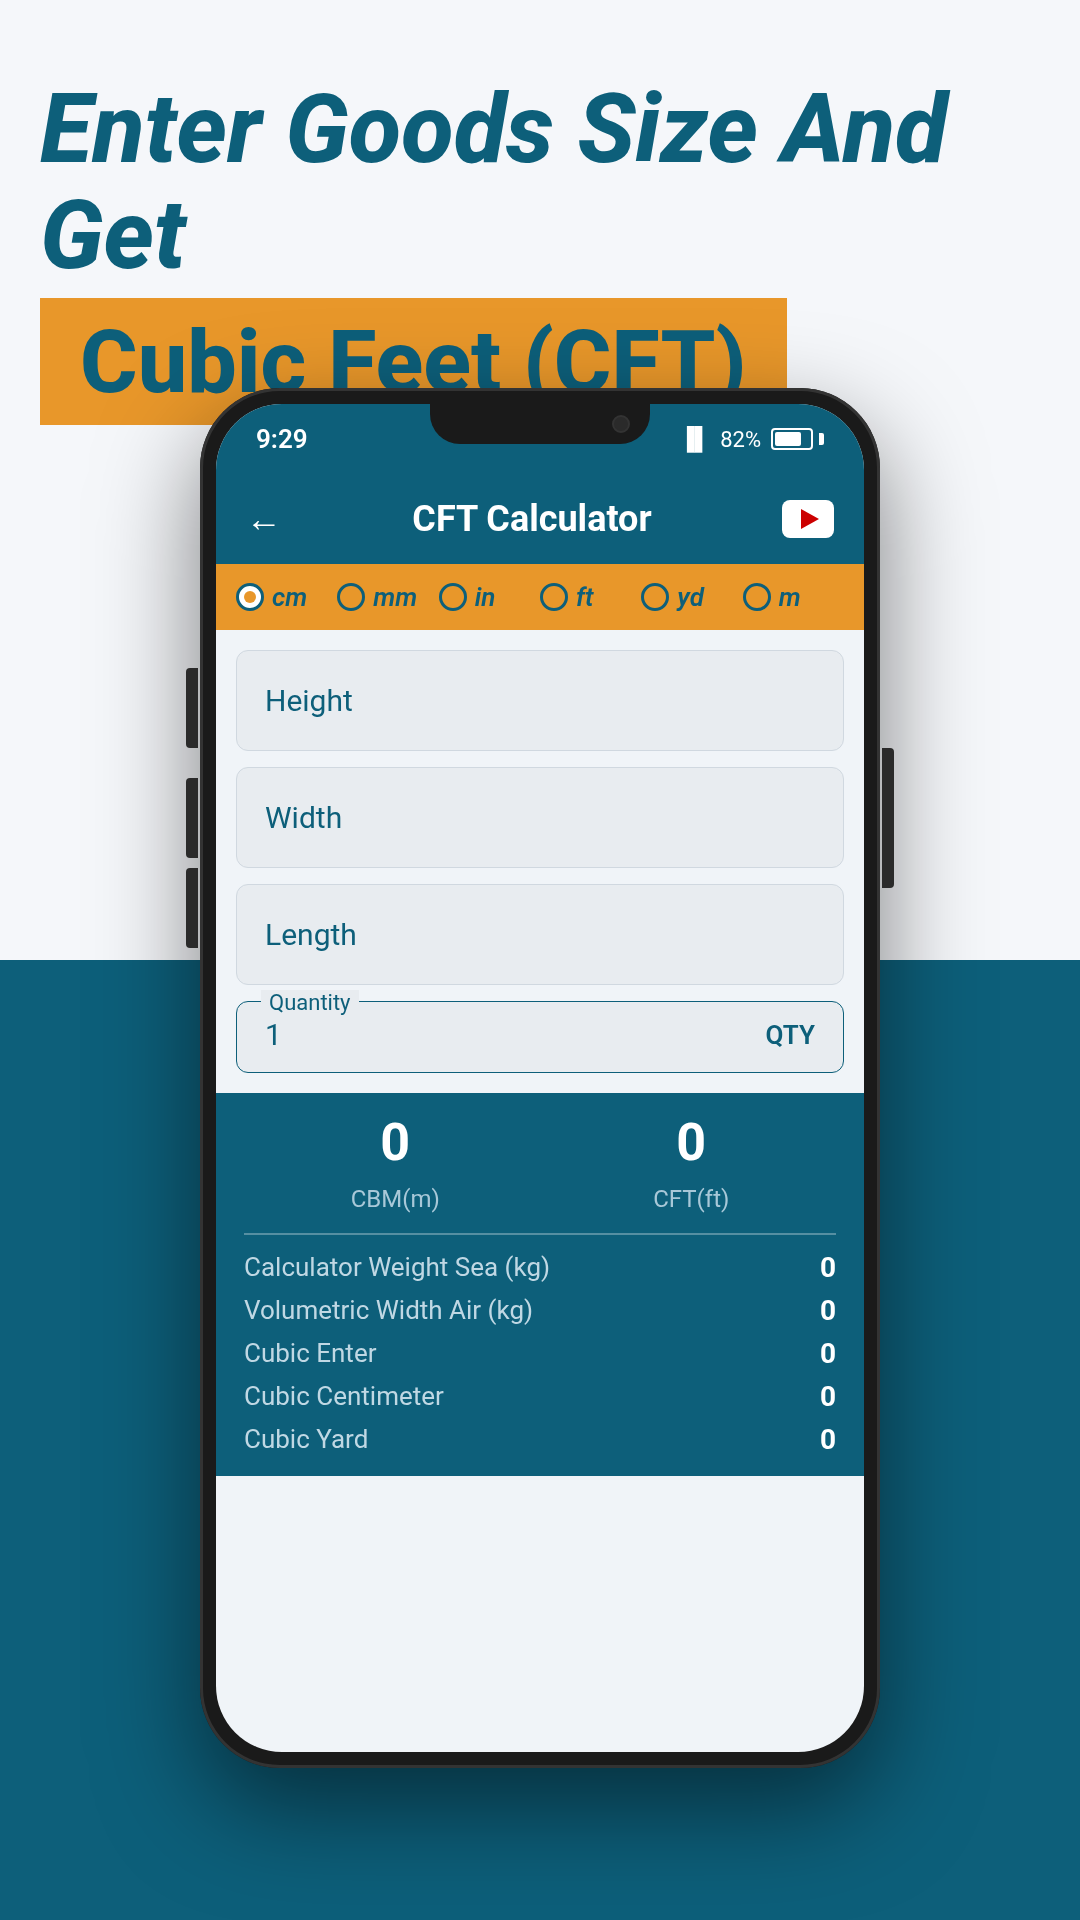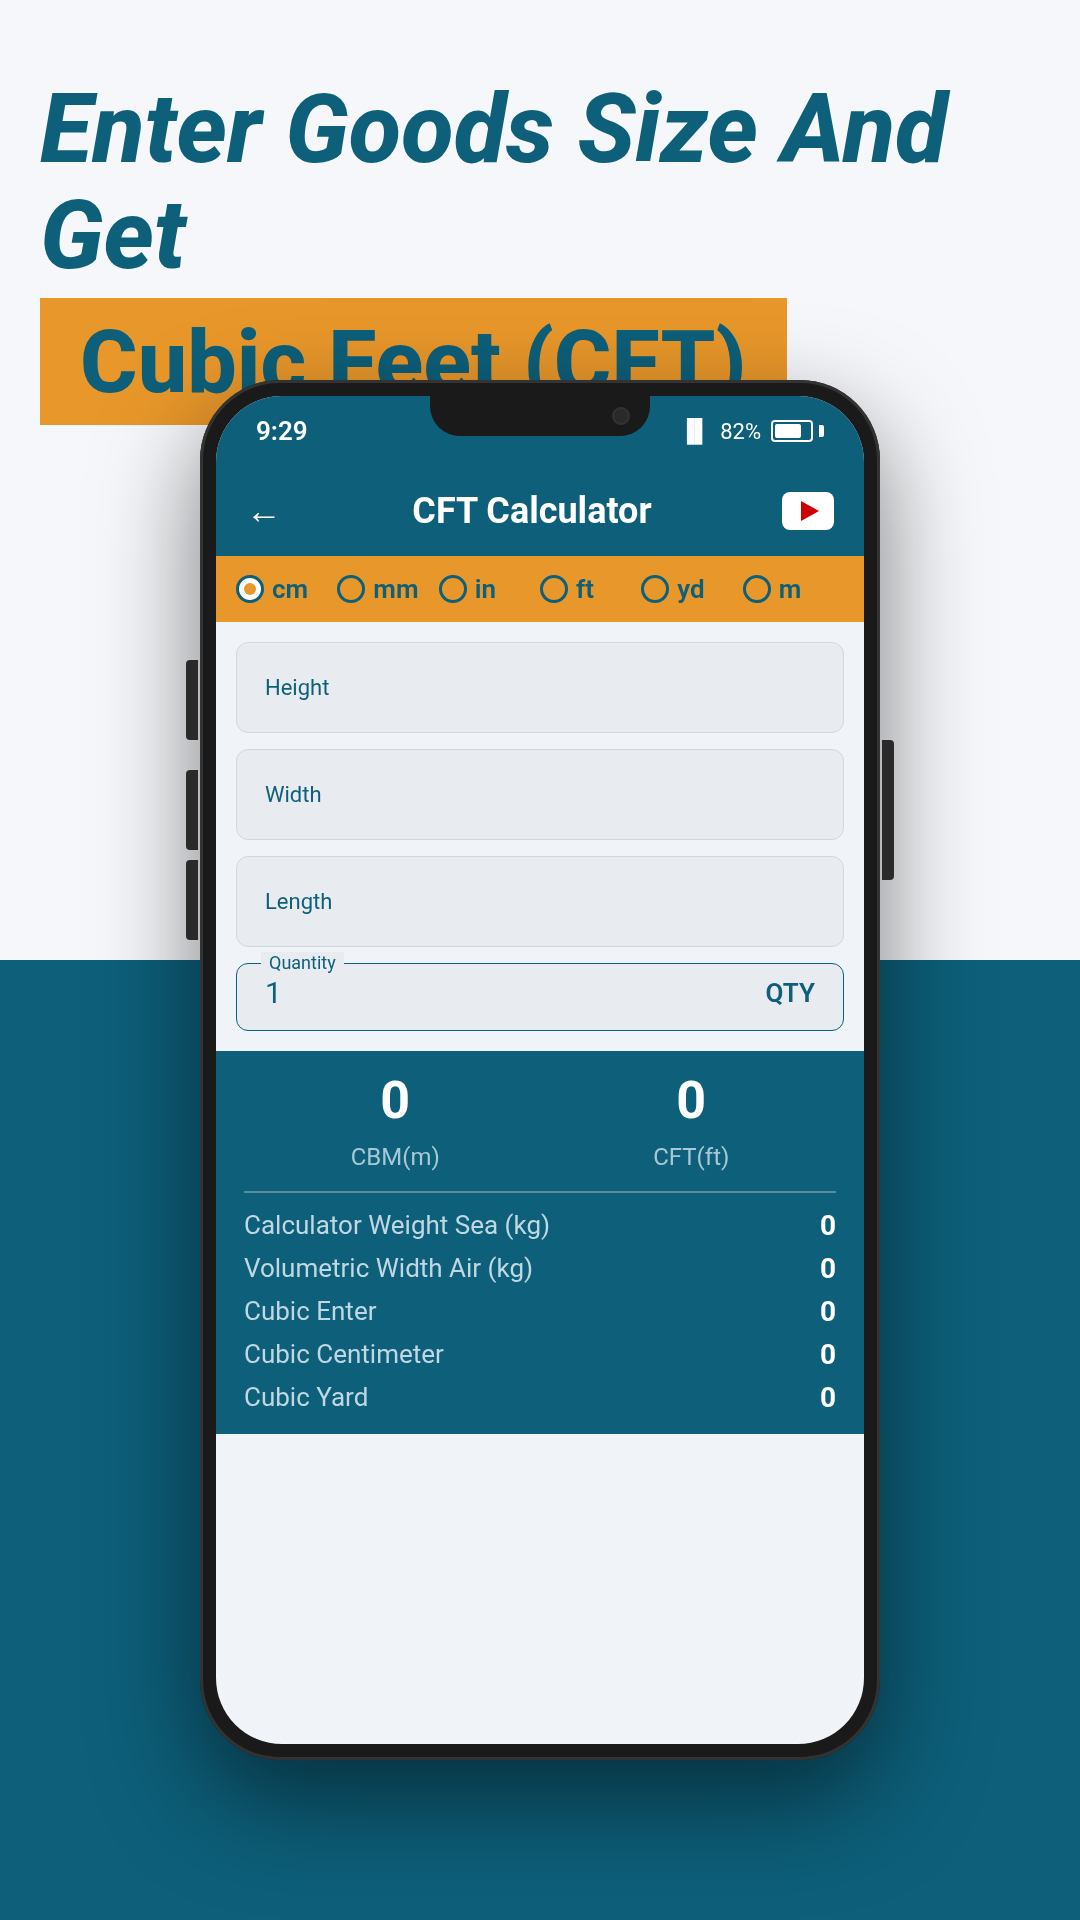--- a/index.html
+++ b/index.html
@@ -55,21 +55,21 @@
 
     .header-subtitle {
       font-size: 88px;
       font-weight: 800;
       color: #0d5f7a;
     }
 
     
     .phone-container {
       position: absolute;
-      top: 380px;
+      top: 388px;
       left: 50%;
       transform: translateX(-50%);
       width: 680px;
       height: 1096px;
     }
 
     .phone-outer {
       width: 680px;
       height: 1380px;
       background: #1a1a1a;
@@ -231,20 +231,21 @@
       margin-left: 4px;
     }
 
     
     .unit-selector {
       background: #e8972a;
       padding: 18px 20px;
       display: flex;
       align-items: center;
       gap: 0;
+      font-style: italic;
     }
 
     .radio-option {
       display: flex;
       align-items: center;
       gap: 8px;
       flex: 1;
       cursor: pointer;
     }
 
@@ -288,34 +289,34 @@
 
     .input-field {
       background: #e8ecf0;
       border-radius: 12px;
       padding: 32px 28px;
       border: 1.5px solid #d0d8e0;
     }
 
     .input-placeholder {
       color: #0d5f7a;
-      font-size: 22px;
+      font-size: 30px;
       font-weight: 400;
     }
 
     .quantity-field {
       background: #e8ecf0;
       border-radius: 12px;
       border: 1.5px solid #0d5f7a;
       padding: 0 28px 20px;
       position: relative;
     }
 
     .quantity-label {
-      font-size: 18px;
+      font-size: 22px;
       color: #0d5f7a;
       background: #e8ecf0;
       padding: 0 8px;
       position: relative;
       top: -12px;
       left: -4px;
       display: inline-block;
     }
 
     .quantity-row {

